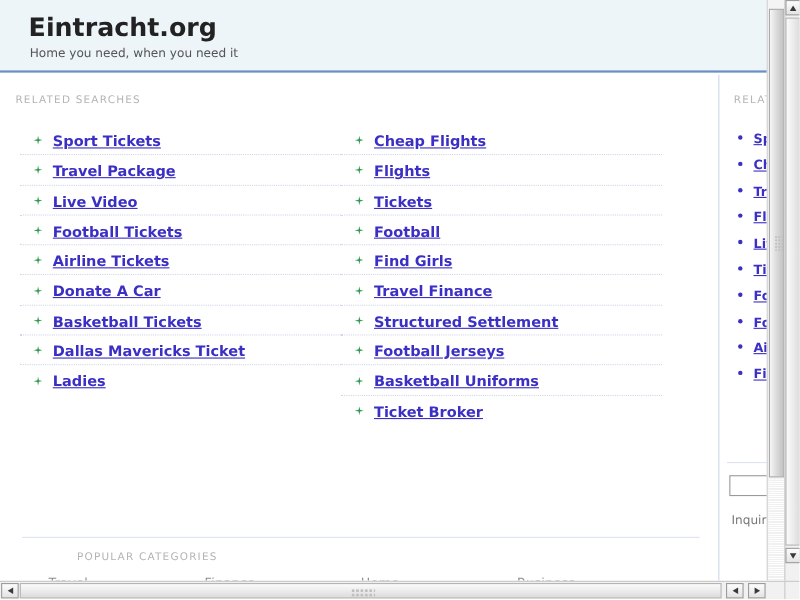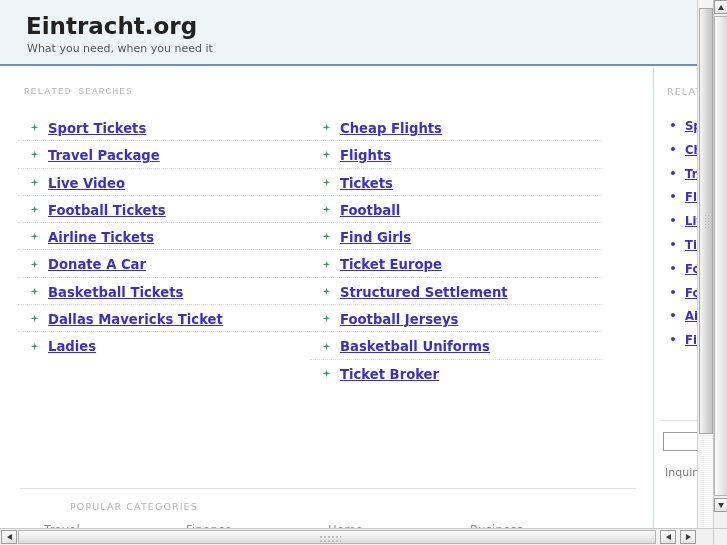--- a/index.html
+++ b/index.html
@@ -76,21 +76,21 @@
 
   .section-label {
     font-size: 9.5px;
     color: #b4b4b4;
     letter-spacing: 1.1px;
     font-family: "DejaVu Sans", "Liberation Sans", sans-serif;
   }
 
   #related-label {
     position: absolute;
-    left: 24px; top: 18px; font-family: Liberation Mono, monospace;
+    left: 14px; top: 18px;
   }
 
   
   .rs-columns {
     position: absolute;
     left: 18px; top: 46px;
     width: 618px;
     display: flex;
     gap: 0px;
   }
@@ -324,21 +324,21 @@
 </style>
 </head>
 <body>
 
 <div id="viewport">
 
   <div id="page">
 
     <div class="site-header">
       <div class="site-title">Eintracht.org</div>
-      <div class="site-tagline">What you need, when you need it</div>
+      <div class="site-tagline">Home you need, when you need it</div>
     </div>
 
     <div class="content-col">
 
       <div class="section-label" id="related-label">RELATED SEARCHES</div>
 
       <div class="rs-columns">
         <div class="rs-col" id="rs-col-left">
             <div class="rs-item"><span class="rs-arrow">
                 <svg width="9" height="9" viewBox="0 0 9 9">
@@ -409,21 +409,21 @@
               </span><span class="rs-link">Football</span></div>
             <div class="rs-item"><span class="rs-arrow">
                 <svg width="9" height="9" viewBox="0 0 9 9">
                   <path d="M0.5 4.5 L4 3.6 L4.6 0.5 L5.4 3.6 L8.5 4.3 L5.4 5.1 L4.6 8.5 L4 5.2 Z" fill="#2e9b4e"></path>
                 </svg>
               </span><span class="rs-link">Find Girls</span></div>
             <div class="rs-item"><span class="rs-arrow">
                 <svg width="9" height="9" viewBox="0 0 9 9">
                   <path d="M0.5 4.5 L4 3.6 L4.6 0.5 L5.4 3.6 L8.5 4.3 L5.4 5.1 L4.6 8.5 L4 5.2 Z" fill="#2e9b4e"></path>
                 </svg>
-              </span><span class="rs-link">Ticket Europe</span></div>
+              </span><span class="rs-link">Travel Finance</span></div>
             <div class="rs-item"><span class="rs-arrow">
                 <svg width="9" height="9" viewBox="0 0 9 9">
                   <path d="M0.5 4.5 L4 3.6 L4.6 0.5 L5.4 3.6 L8.5 4.3 L5.4 5.1 L4.6 8.5 L4 5.2 Z" fill="#2e9b4e"></path>
                 </svg>
               </span><span class="rs-link">Structured Settlement</span></div>
             <div class="rs-item"><span class="rs-arrow">
                 <svg width="9" height="9" viewBox="0 0 9 9">
                   <path d="M0.5 4.5 L4 3.6 L4.6 0.5 L5.4 3.6 L8.5 4.3 L5.4 5.1 L4.6 8.5 L4 5.2 Z" fill="#2e9b4e"></path>
                 </svg>
               </span><span class="rs-link">Football Jerseys</span></div>

